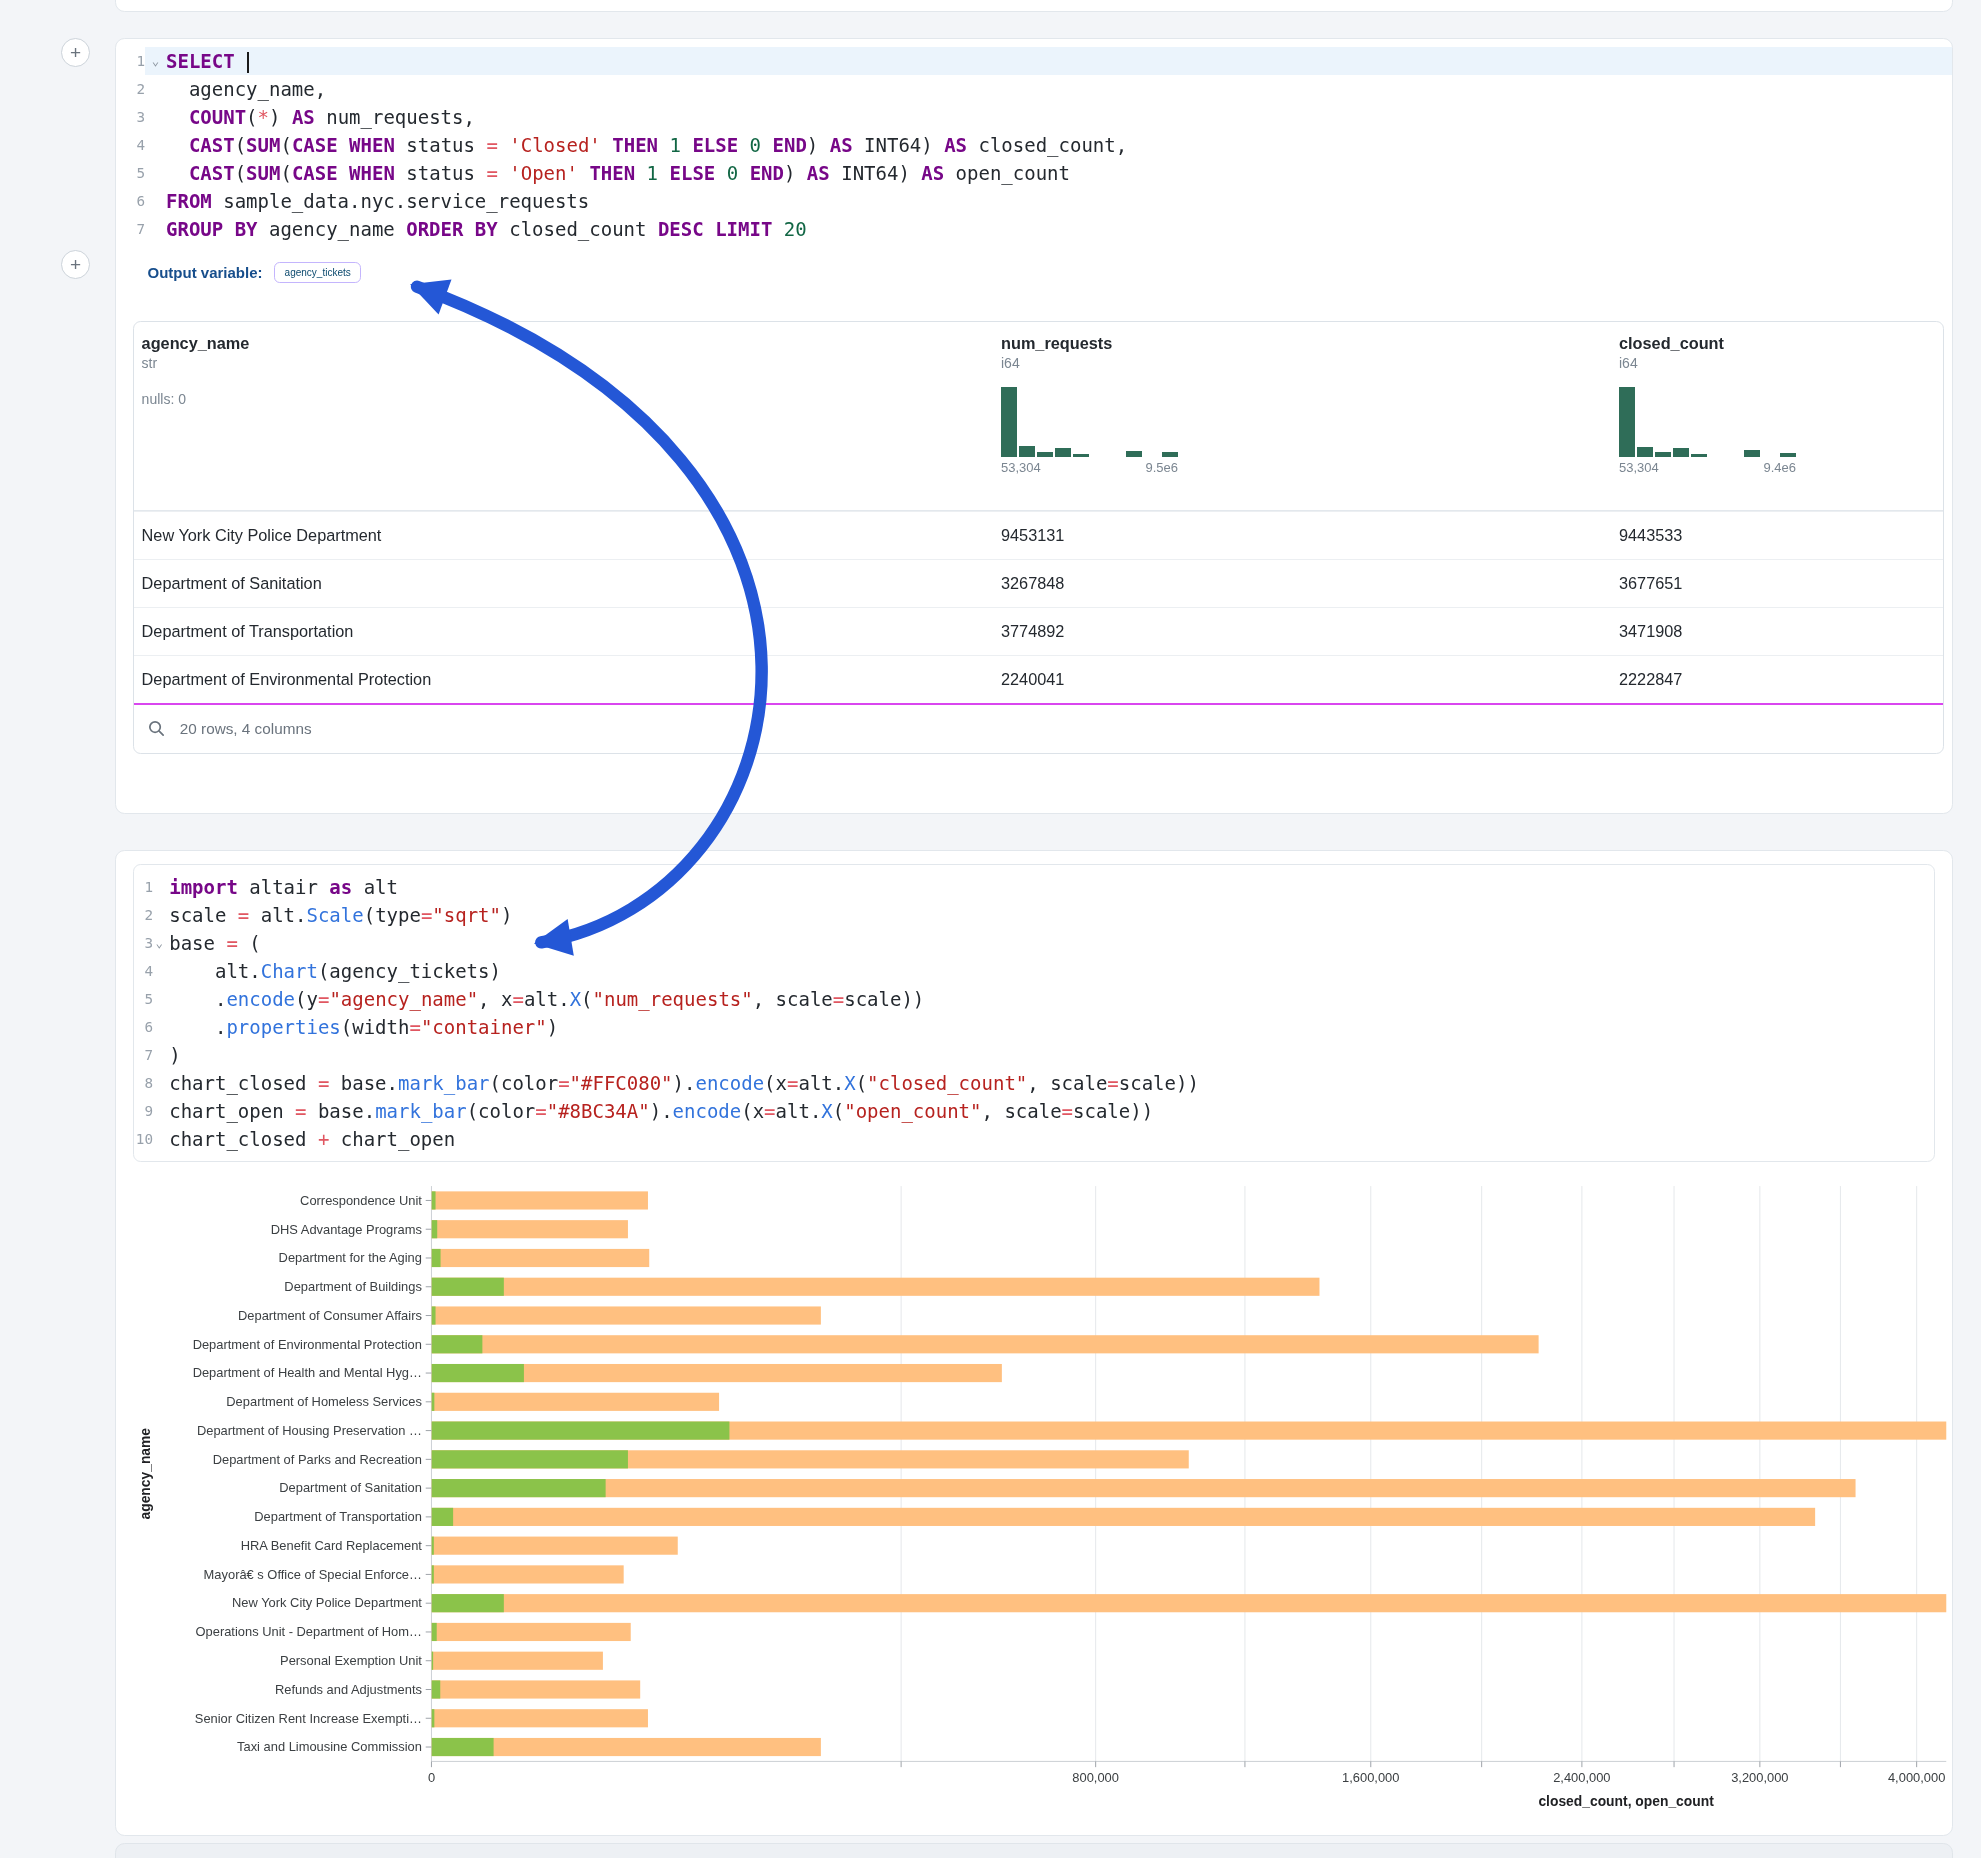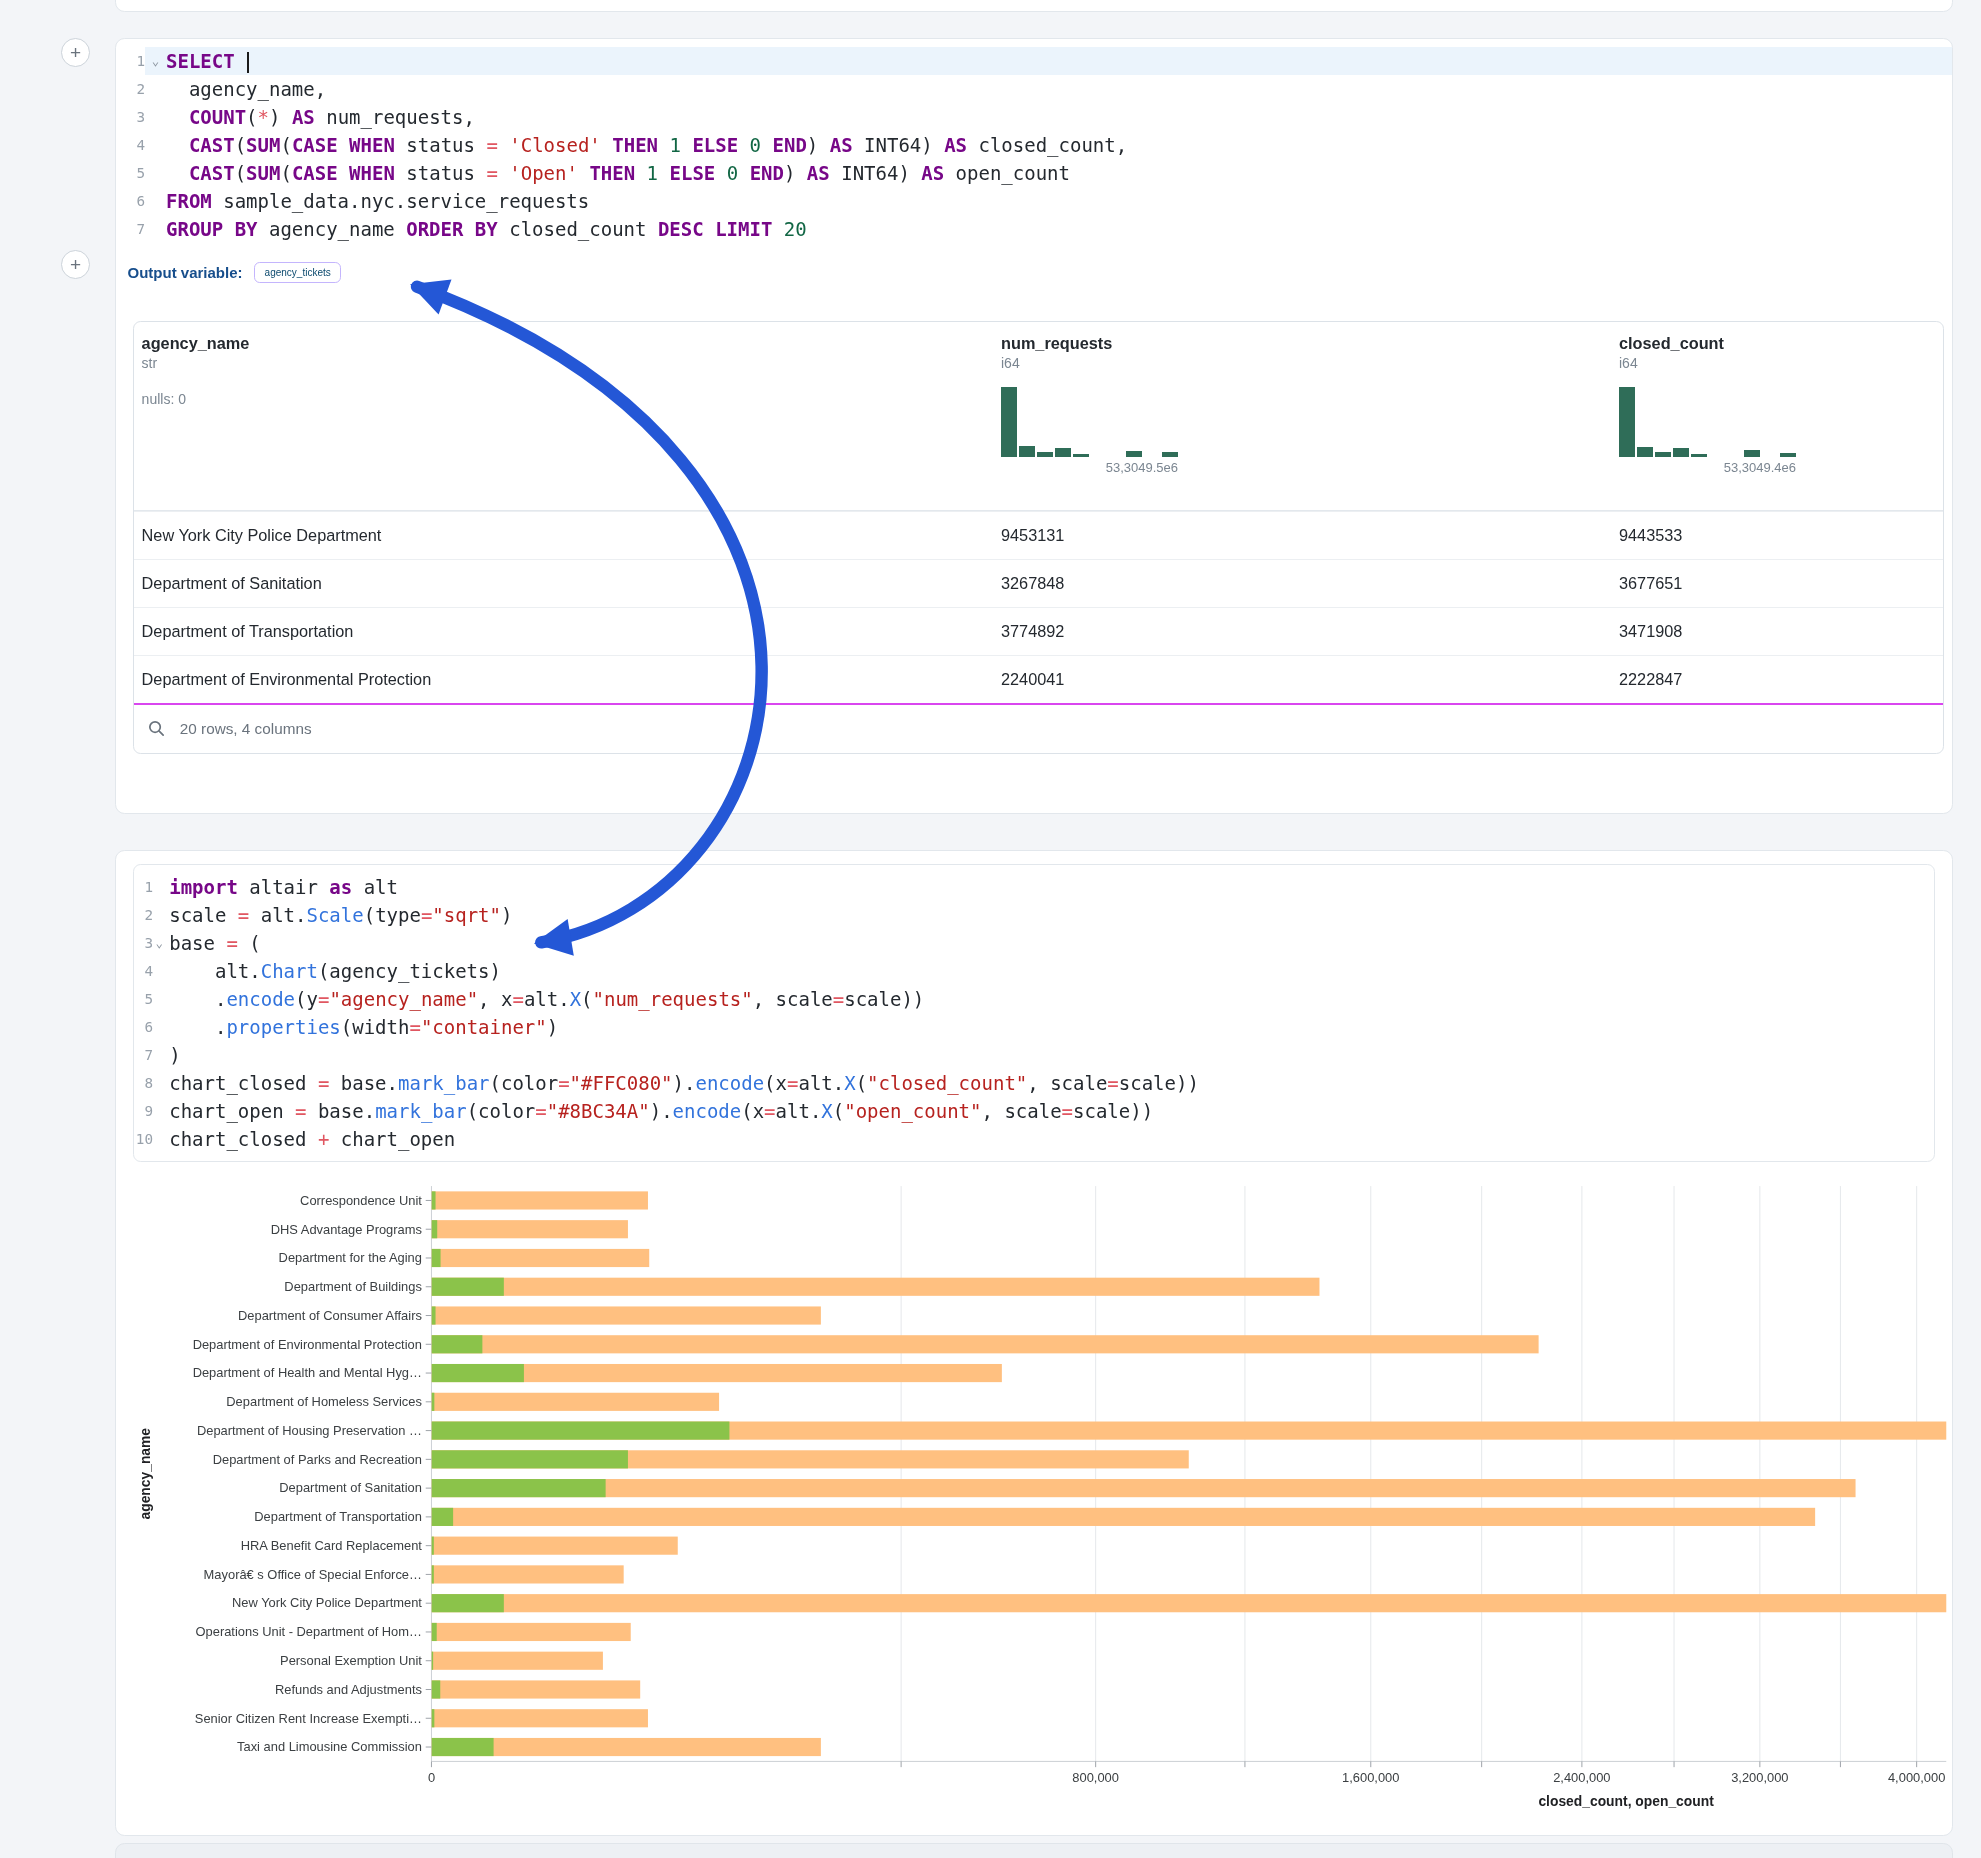--- a/index.html
+++ b/index.html
@@ -37,37 +37,37 @@
   .tk-kw{color:#770788;font-weight:600;}
   .tk-pl{color:#24292f;}
   .tk-str{color:#b7221f;}
   .tk-num{color:#116644;}
   .tk-op{color:#e05661;}
   .tk-fn{color:#3273dc;}
   .cursor{display:inline-block;width:1.9px;height:21px;background:#1a1a1a;vertical-align:middle;margin-left:1px;}
 
   
   .outvar{margin:15.3px 0 0 11.5px;display:flex;align-items:center;gap:11.5px;height:29px;}
-  .outvar-label{color:#174e8c;font-weight:700;font-size:15px;}
+  .outvar-label{color:#174e8c;font-weight:700;font-size:15px;margin-left:20px;}
   .outvar-chip{border:1px solid #c4b5fd;border-radius:5.7px;padding:3.8px 9.6px;color:#0c4a6e;font-size:10px;
                background:#fff;max-width:107px;overflow:hidden;white-space:nowrap;box-sizing:border-box;cursor:pointer;}
 
   
   .dataframe{margin:34px 7.6px 0 17px;border:1px solid #dce2e8;border-radius:7.6px;overflow:hidden;background:#fff;}
   .df-header{display:flex;height:189px;box-sizing:border-box;border-bottom:1px solid #e3e8ed;}
   .th{box-sizing:border-box;padding-top:12.4px;}
   .th0{width:867px;padding-left:7.6px;}
   .th1{width:618px;}
   .th2{flex:1;}
   .th-name{font-weight:700;font-size:16.3px;color:#24292f;}
   .th-type{font-size:14px;color:#7b8691;margin-top:2px;}
   .th-meta{margin-top:17px;font-size:14px;color:#7b8691;line-height:23px;}
   .hist{margin-top:15.3px;width:177px;height:70px;display:flex;align-items:flex-end;gap:1.9px;}
   .hist .hb{flex:1;background:#2f6d58;}
-  .hist-labels{width:177px;display:flex;justify-content:flex-end;font-size:13px;color:#7b8691;margin-top:3.8px;}
+  .hist-labels{width:177px;display:flex;justify-content:space-between;font-size:13px;color:#7b8691;margin-top:3.8px;}
   .df-row{display:flex;height:47px;align-items:center;border-top:1px solid #eceff2;font-size:16.3px;color:#24292f;}
   .dc0{width:867px;padding-left:7.6px;box-sizing:border-box;}
   .dc1{width:618px;}
   .dc2{flex:1;}
   .df-footer{height:48px;border-top:2px solid #d946ef;display:flex;align-items:center;gap:13.4px;
              padding-left:13.4px;color:#6a737d;font-size:15.3px;}
 
   
   .chart-wrap{position:absolute;left:0;top:315px;width:1838px;height:669px;}
   #chart-svg text{font-family:"Liberation Sans",sans-serif;}

